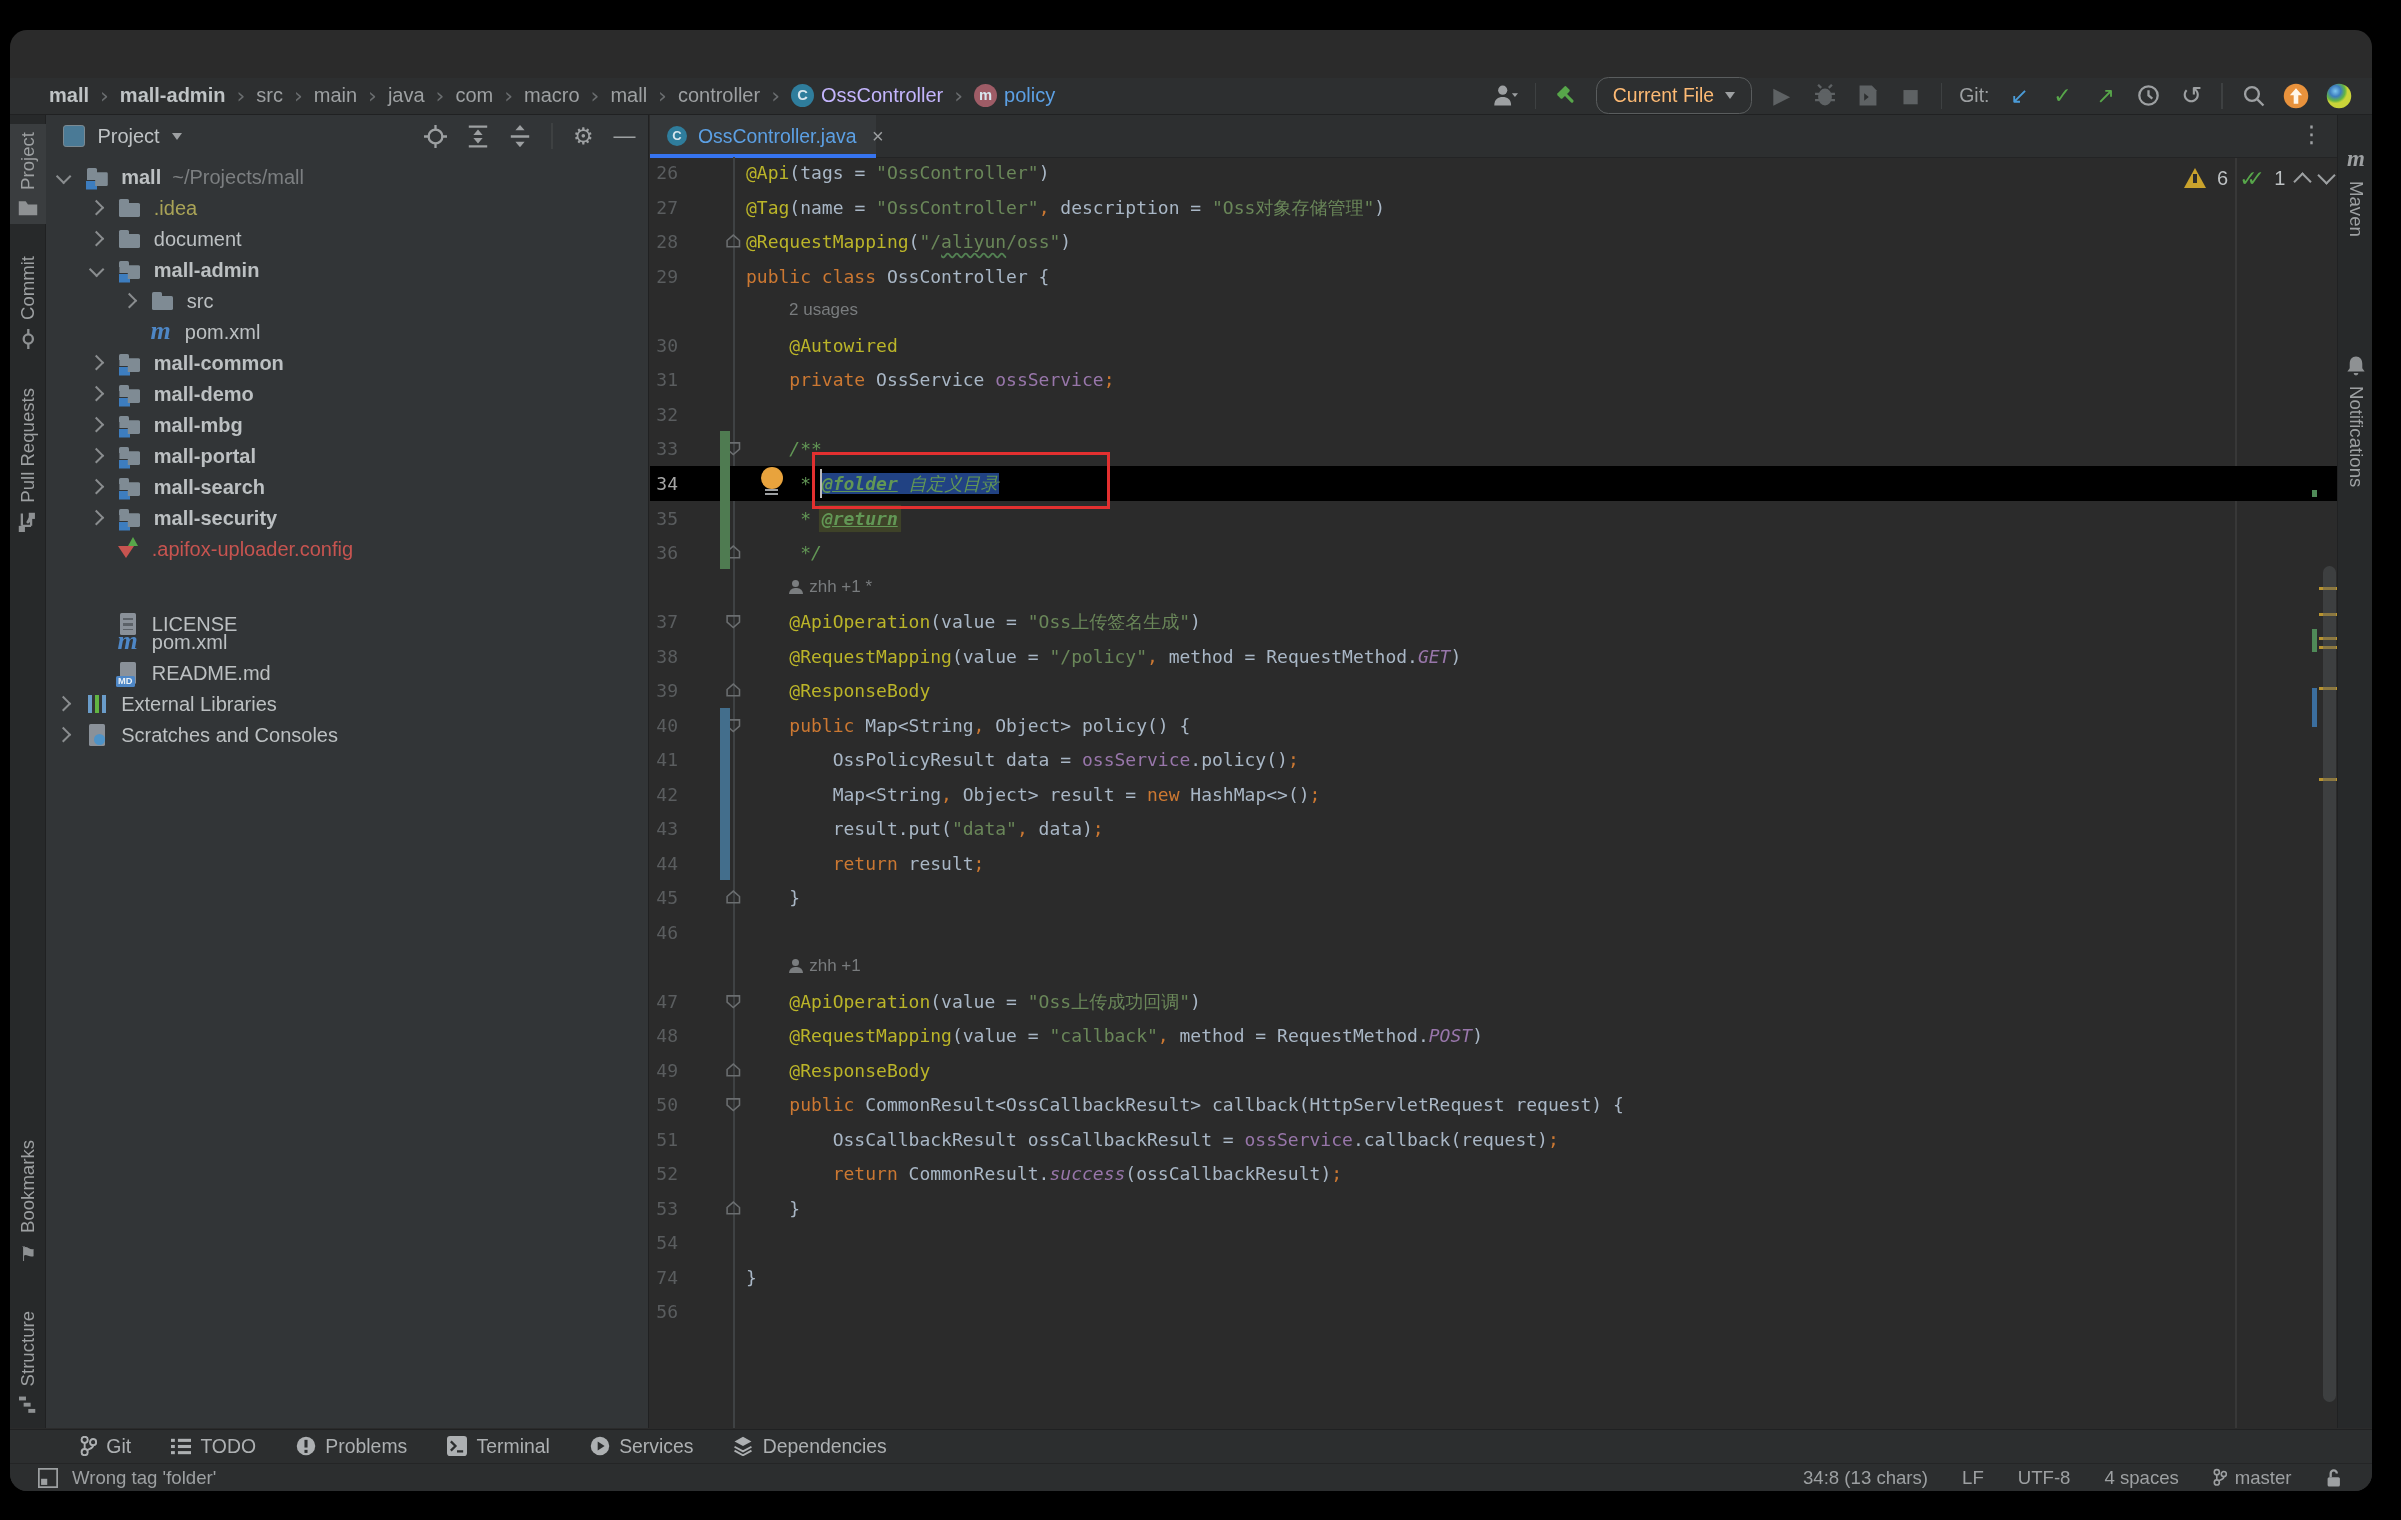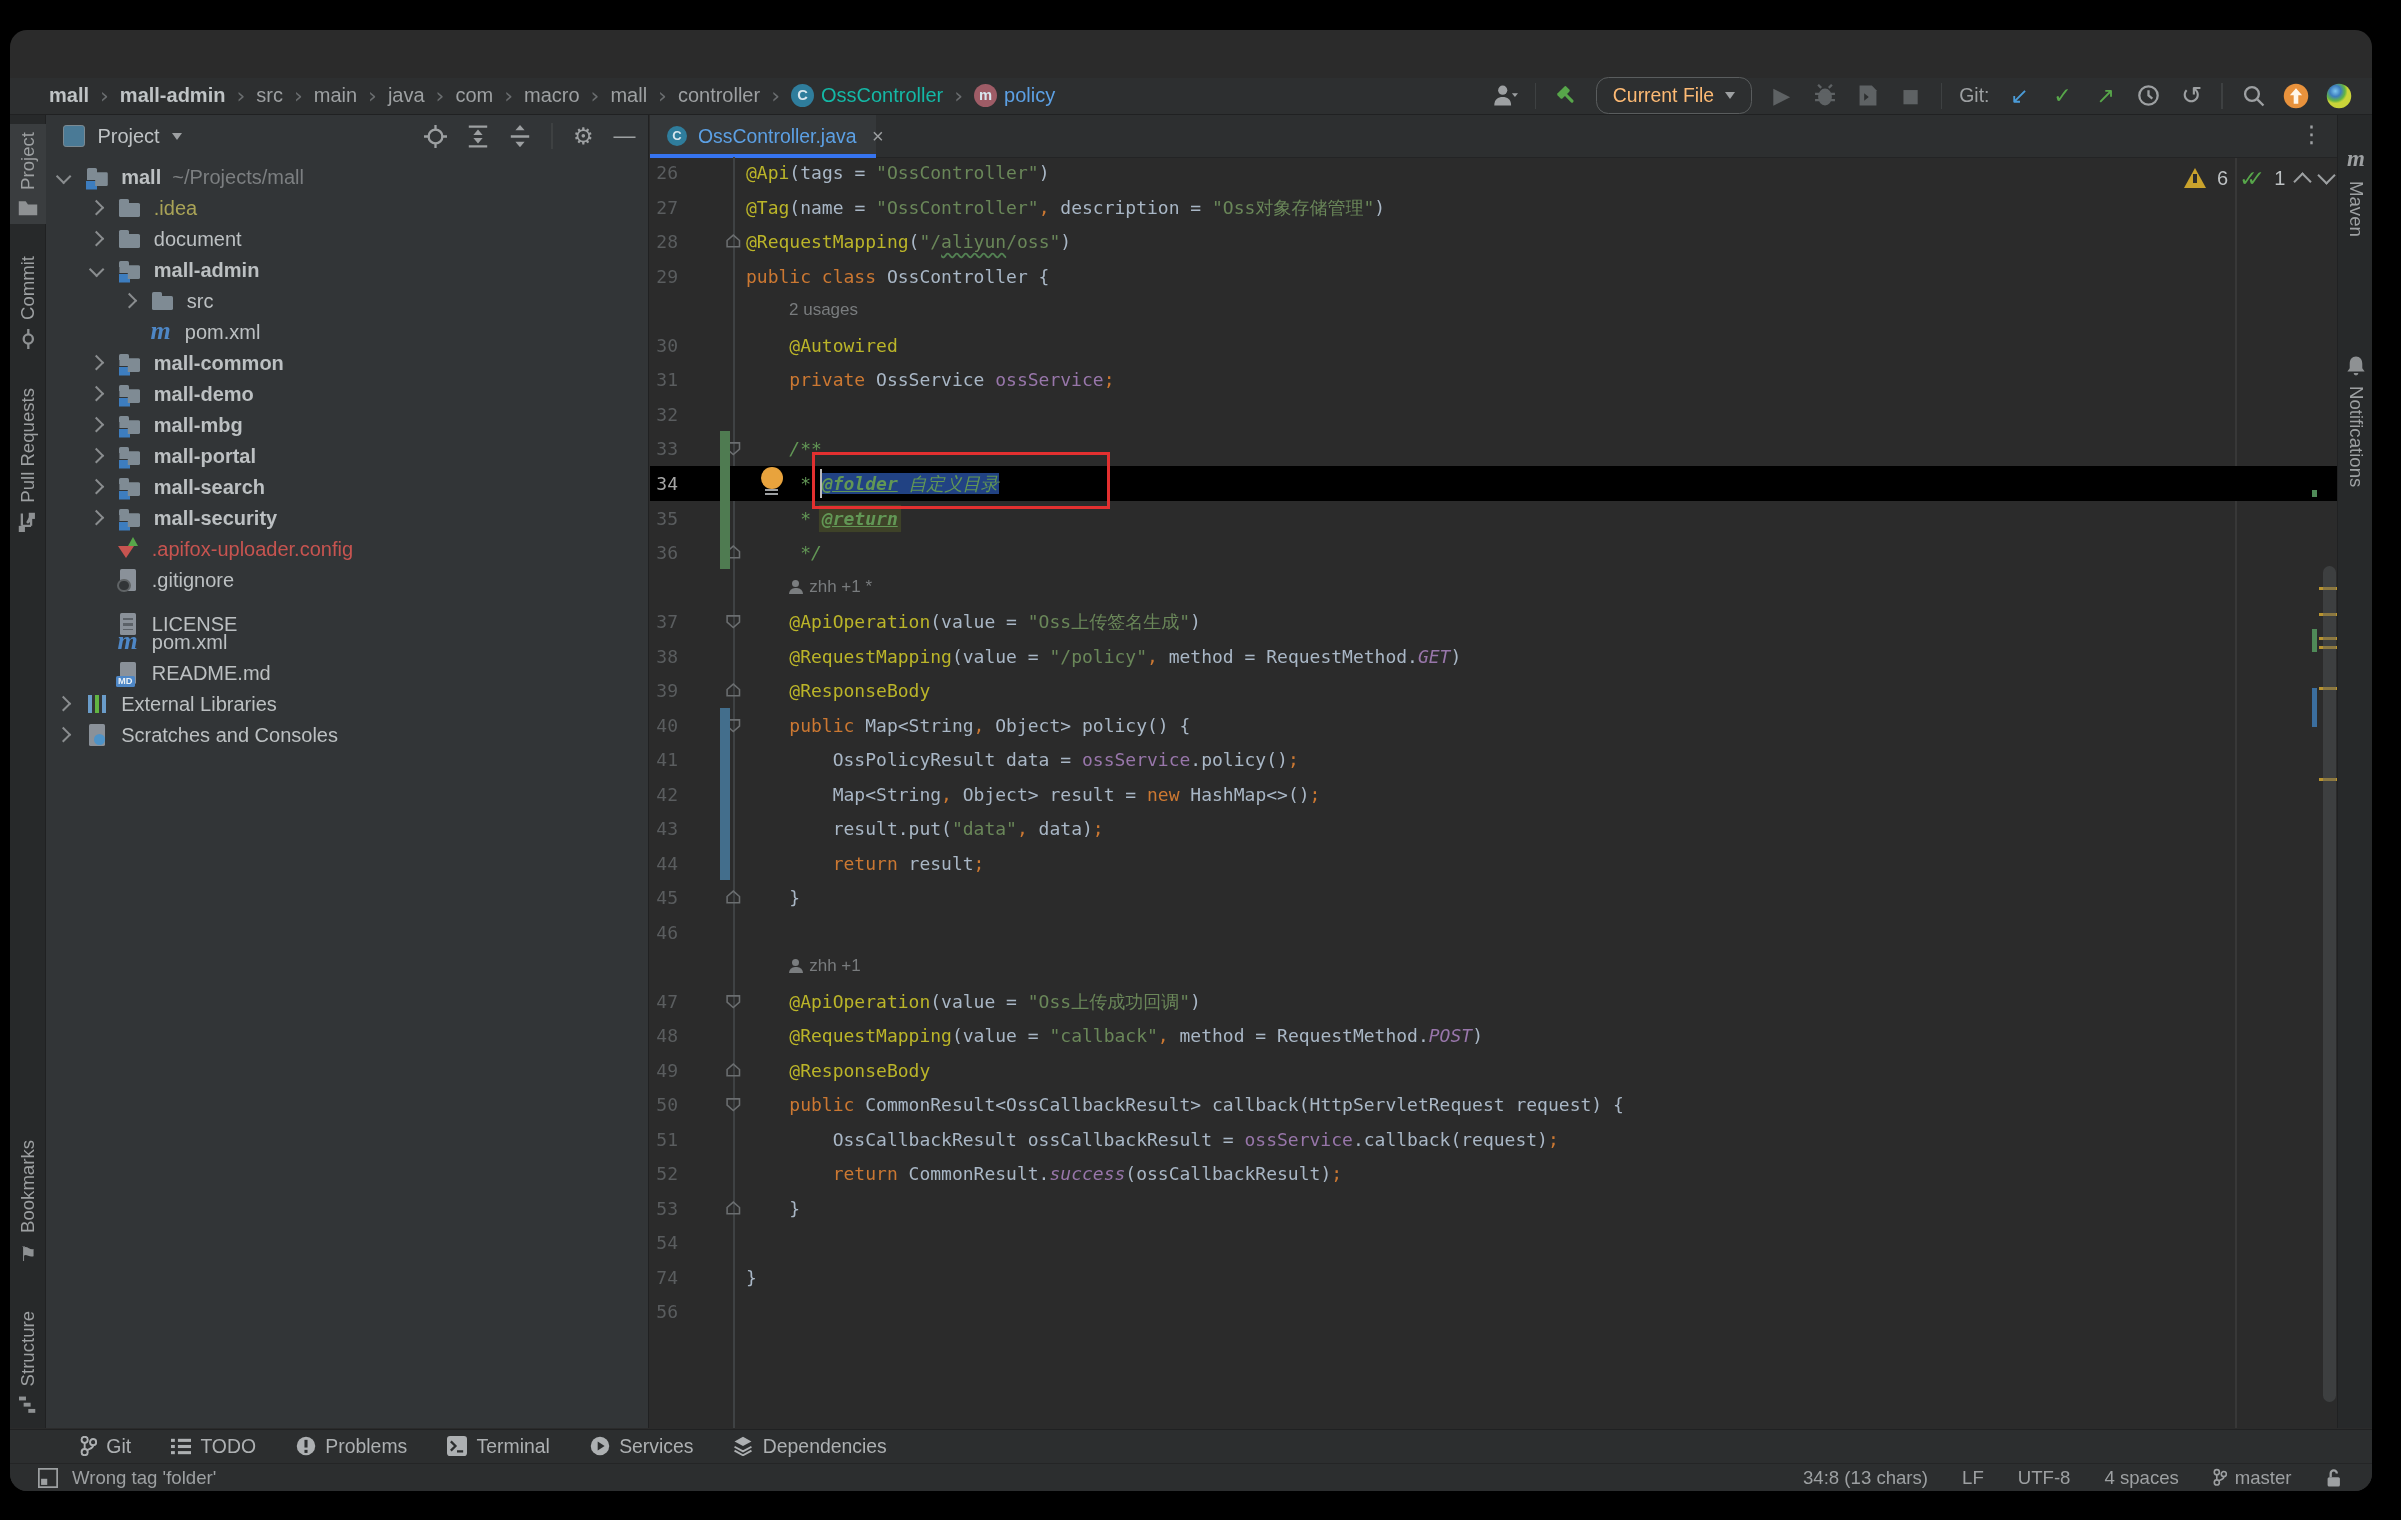--- a/index.html
+++ b/index.html
@@ -175,21 +175,21 @@
         <span class="crumb">
           <span>mall</span>
         </span>
         <span class="csep">›</span>
         <span class="crumb">
           <span>controller</span>
         </span>
         <span class="csep">›</span>
         <span class="crumb">
           <span class="cic cls">C</span>
-          <span style="color: #14b8a6;">OssController</span>
+          <span style="color: #c4b5fd;">OssController</span>
         </span>
         <span class="csep">›</span>
         <span class="crumb">
           <span class="cic mth">m</span>
           <span style="color: rgb(92, 160, 228);">policy</span>
         </span>
       </div>
     <div class="toolbar">
       <span class="tico">
         <svg width="26" height="23" viewBox="0 0 34 30">
@@ -408,25 +408,20 @@
         </div>
         <div class="trow" style="top: 341px; padding-left: 45px;">
           <span class="tchev r"></span>
           <span class="ti ti-folder-module"></span>
           <span class="tlabel" style="font-weight: bold;">mall-security</span>
         </div>
         <div class="trow" style="top: 372px; padding-left: 45px;">
           <span class="tchev none" style="width: 9.3px;"></span>
           <span class="ti ti-apifox"></span>
           <span class="tlabel" style="color: rgb(199, 84, 80);">.apifox-uploader.config</span>
-        </div>
-        <div class="trow" style="top: 403px; padding-left: 45px;">
-          <span class="tchev none" style="width: 9.3px;"></span>
-          <span class="ti ti-doc ti-ignore"></span>
-          <span class="tlabel">.gitignore</span>
         </div>
         <div class="trow" style="top: 434px; padding-left: 45px; margin-top: 13px;">
           <span class="tchev none" style="width: 9.3px;"></span>
           <span class="ti ti-doc ti-text"></span>
           <span class="tlabel">LICENSE</span>
         </div>
         <div class="trow" style="top: 465px; padding-left: 45px;">
           <span class="tchev none" style="width: 9.3px;"></span>
           <span class="ti ti-maven"></span>
           <span class="tlabel">pom.xml</span>

